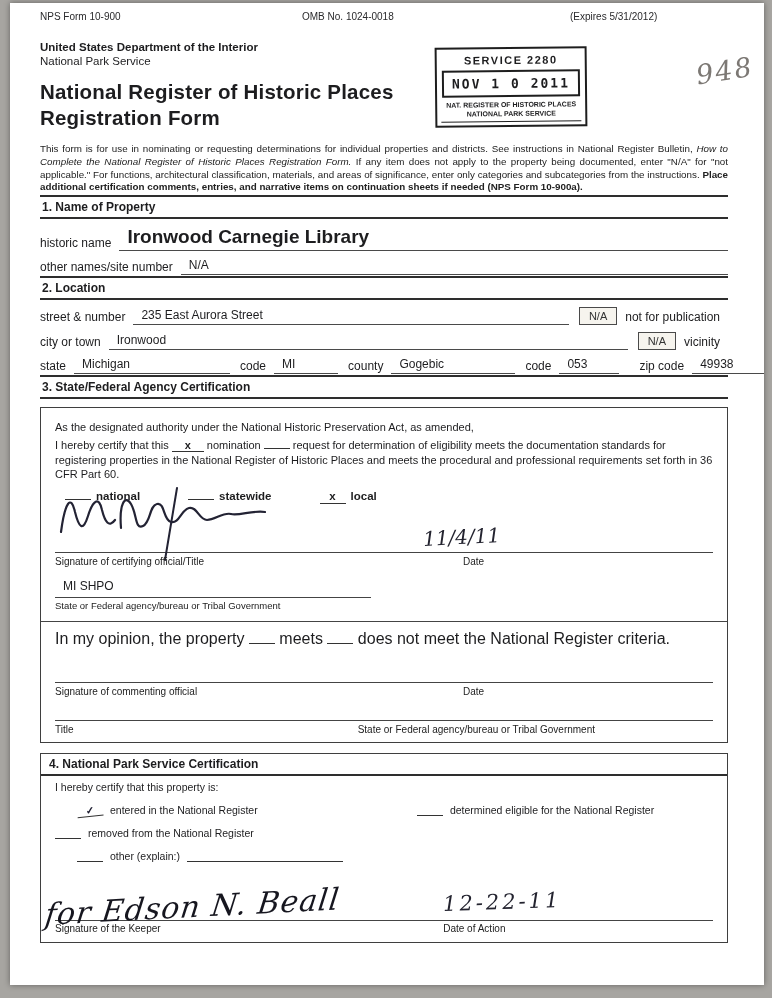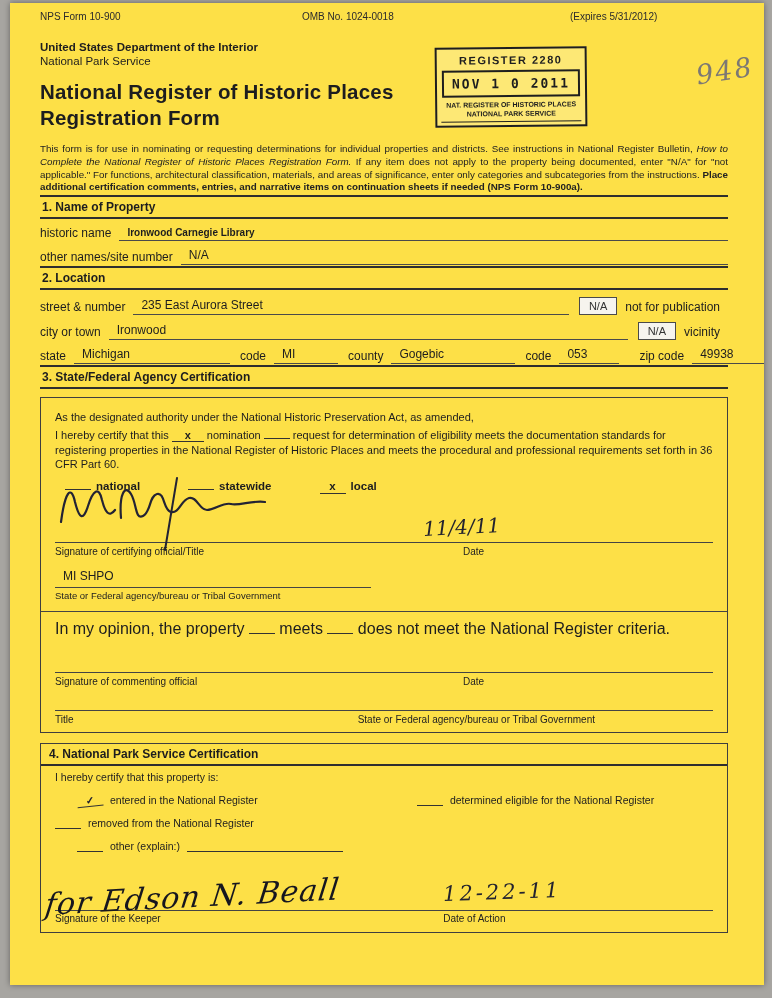--- a/index.html
+++ b/index.html
@@ -1,17 +1,17 @@
 <!DOCTYPE html>
 <html><head>
 <meta charset="utf-8">
 <style>
   html,body{margin:0;padding:0;background:#a7a5a1;width:772px;height:998px;overflow:hidden;
     font-family:"Liberation Sans", sans-serif;color:#1d1d1f;}
-  .paper{position:relative;width:754px;height:982px;margin:3px 0 0 10px;background:#fde047;
+  .paper{position:relative;width:754px;height:982px;margin:3px 0 0 10px;background:#ffffff;
     box-shadow:0 0 6px rgba(0,0,0,.4);overflow:hidden;box-sizing:border-box;}
   .content{padding:8px 36px 0 30px;box-sizing:border-box;}
 
   .meta-row{display:grid;grid-template-columns:262px 268px 1fr;font-size:10px;color:#2a2a2c;}
   .dept{margin-top:18px;font-size:11.5px;line-height:1.25;}
   .dept .b{font-weight:bold;}
   .form-title{margin-top:10px;font-size:20.5px;font-weight:bold;line-height:1.28;letter-spacing:.2px;max-width:400px;}
 
   .stamp{position:absolute;left:425px;top:44px;width:152px;border:2px solid #1e1e1e;
     background:rgba(255,255,255,.25);text-align:center;transform:rotate(-.6deg);padding:2px;box-sizing:border-box;}
@@ -25,21 +25,21 @@
     font-family:"DejaVu Serif", serif;font-style:italic;transform:rotate(-9deg);letter-spacing:2px;}
 
   .instructions{margin-top:12px;font-size:9.8px;line-height:1.3;text-align:justify;color:#222;}
 
   .sec-head{margin-top:1px;border-top:2px solid #2e2e2e;border-bottom:2px solid #2e2e2e;
     font-weight:bold;font-size:12px;padding:3px 0 3px 2px;}
 
   .frow{display:flex;align-items:flex-end;font-size:12px;margin-top:7px;}
   .frow .lab{white-space:nowrap;padding-right:8px;padding-bottom:1px;}
   .fill{flex:1;border-bottom:1px solid #4a4a4a;padding:0 8px 2px;}
-  .fill.bold{font-weight:bold;font-size:10px;}
+  .fill.bold{font-weight:bold;font-size:19px;}
   .fill.fixed{flex:none;}
   .nabox{border:1px solid #4a4a4a;font-size:11px;color:#333;padding:2px 9px;margin:0 8px 0 10px;background:#f6f4ee;}
 
   .cert-box{border:1px solid #3f3f3f;margin-top:8px;padding:8px 14px 6px;font-size:11px;line-height:1.3;}
   .cert-box p{margin:4px 0;}
   .blank{display:inline-block;min-width:26px;border-bottom:1px solid #333;text-align:center;
     font-weight:bold;padding:0 3px;line-height:1;}
   .blank.sm{min-width:20px;}
   .blank.wide{min-width:150px;}
   .check{color:#1c1c30;font-weight:bold;transform:rotate(-6deg);border-bottom:1px solid #333;}
@@ -228,21 +228,21 @@
           <span class="l1">Signature of the Keeper</span>
           <span class="l2" style="left:59%">Date of Action</span>
         </div>
       </div>
     </div>
 
   </div>
 
   <div class="stamp">
     <div class="stamp-row1">
-      <span>REGISTER</span>
+      <span>SERVICE</span>
       <span>2280</span>
     </div>
     <div class="stamp-date">NOV 1 0 2011</div>
     <div class="stamp-small">
       <div>NAT. REGISTER OF HISTORIC PLACES</div>
       <div>NATIONAL PARK SERVICE</div>
     </div>
   </div>
 
   <div class="corner-num">948</div>

